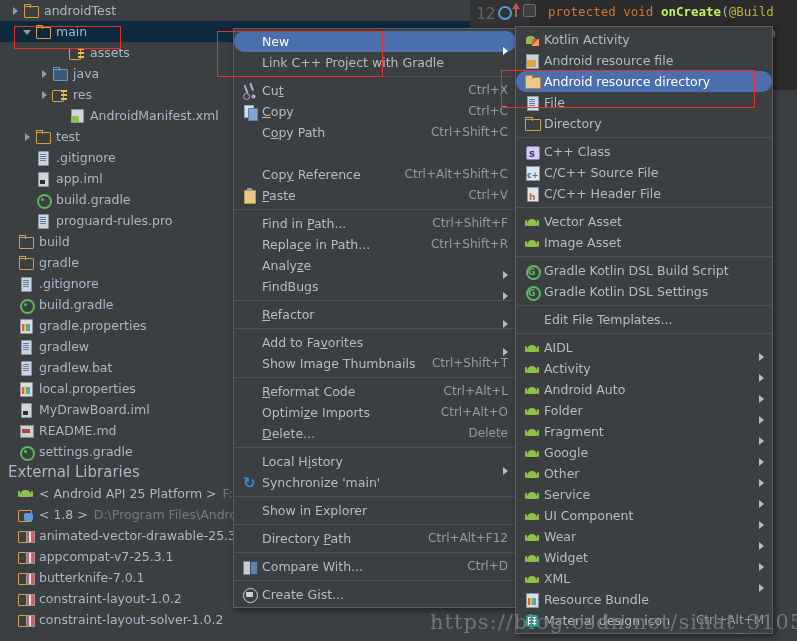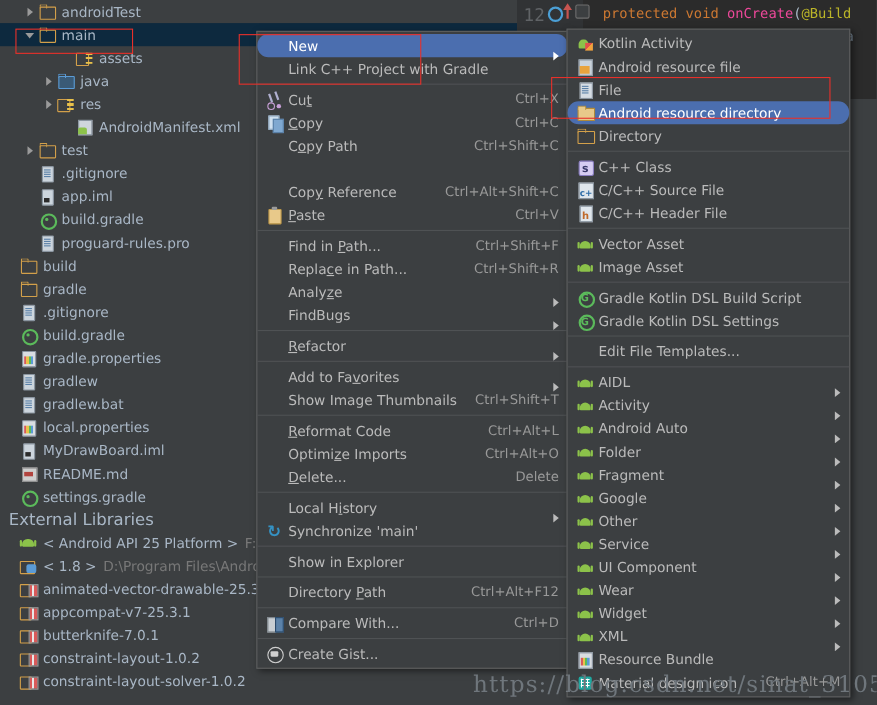--- a/index.html
+++ b/index.html
@@ -157,21 +157,21 @@
     background:#2b2b2b;font-family:"DejaVu Sans Mono","Liberation Mono",monospace;
     font-size:12.5px;overflow:hidden;
   }
   .gutter{
     position:absolute;left:0;top:0;width:60px;height:90px;background:#313335;
   }
   .lnum{position:absolute;color:#606366;font-size:16px;}
   .gmark{position:absolute;}
   .codeline{position:absolute;white-space:pre;}
   .kw{color:#cc7832;}
-  .fn{color:#ec4899;}
+  .fn{color:#bef264;font-weight:bold;}
   .anno{color:#bbb529;}
   .plain{color:#a9b7c6;}
   .fold{
     position:absolute;width:11px;height:11px;border:1px solid #6e6e6e;
     background:#3c3f41;border-radius:2px;
   }
 
   
   .menu{
     position:absolute;background:#3c3f41;border:1px solid #5e6060;
@@ -378,21 +378,21 @@
     <div class="fold" style="left:53px;top:4px;"></div>
 
     <div class="codeline" style="left:78px;top:4px;"><span class="kw">protected </span><span class="kw">void </span><span class="fn">onCreate</span><span class="plain">(</span><span class="anno">@Build</span></div>
     <div class="codeline" style="left:118px;top:25px;color:#7a8a99;">super.onCreate(savedInsta</div>
     <div class="codeline" style="left:175px;top:46px;color:#a9b7c6;">t.a</div>
     <div style="position:absolute;left:249px;top:44px;width:16px;height:16px;background:#3b5e8c;"></div>
     <div style="position:absolute;left:249px;top:44px;color:#c678a8;font-family:'DejaVu Sans Mono',monospace;font-size:12.5px;">a</div>
   </div>
 
   <div class="tree" id="tree-host">
-      <div class="trow" style="padding-left: 23px;">
+      <div class="trow" style="padding-left: 11px;">
         <span class="arrow right"></span>
         <span class="ic ic-folder"></span>
         <span class="tlabel">androidTest</span>
       </div>
       <div class="trow sel" style="padding-left: 23px;">
         <span class="arrow down"></span>
         <span class="ic ic-folder"></span>
         <span class="tlabel">main</span>
       </div>
       <div class="trow" style="padding-left: 57px;">
@@ -666,27 +666,27 @@
 
   <div class="menu" id="sub-menu">
       <div class="mi">
         <span class="mic mic-kotlin"></span>
         <span class="mtext">Kotlin Activity</span>
       </div>
       <div class="mi">
         <span class="mic mic-resfile"></span>
         <span class="mtext">Android resource file</span>
       </div>
-      <div class="mi">
-        <span class="mic mic-filedoc"></span>
-        <span class="mtext">File</span>
-      </div>
       <div class="mi hl-row">
         <span class="mic mic-folderdir"></span>
         <span class="mtext">Android resource directory</span>
+      </div>
+      <div class="mi">
+        <span class="mic mic-filedoc"></span>
+        <span class="mtext">File</span>
       </div>
       <div class="mi">
         <span class="mic mic-folderplain"></span>
         <span class="mtext">Directory</span>
       </div>
       <div class="msep"></div>
       <div class="mi">
         <span class="mic mic-cppclass"></span>
         <span class="mtext">C++ Class</span>
       </div>

